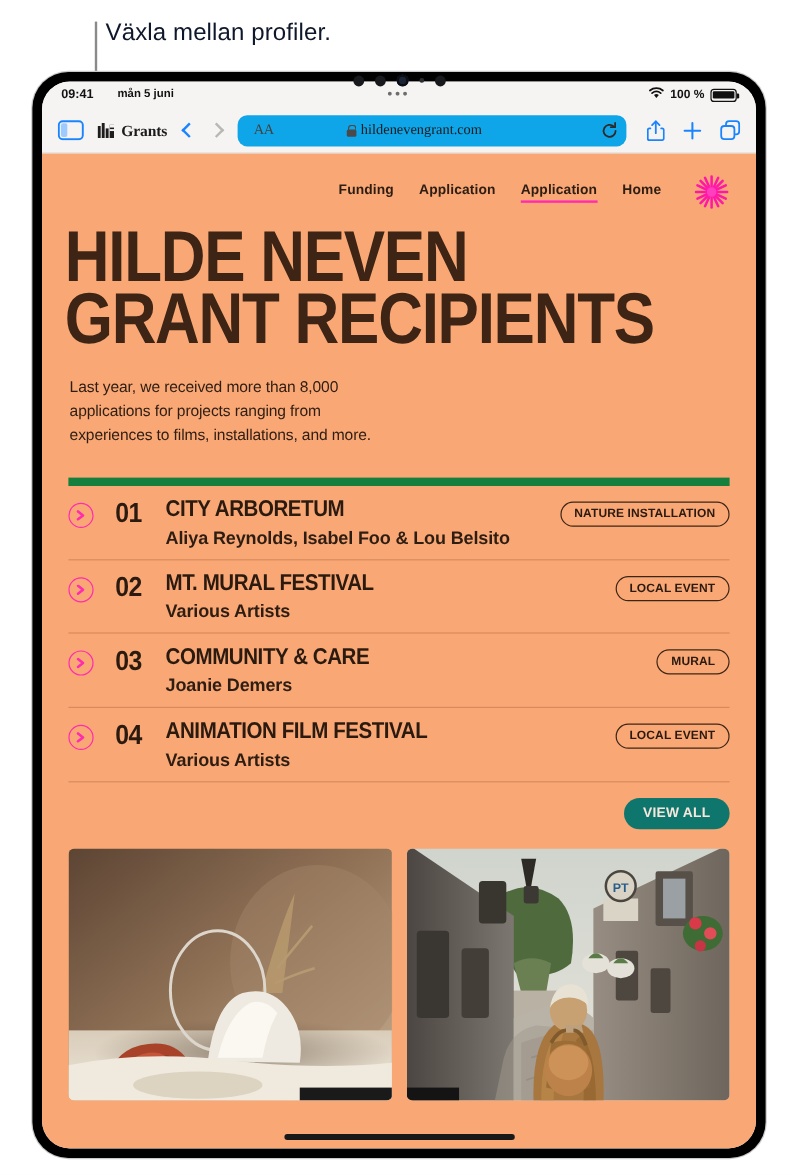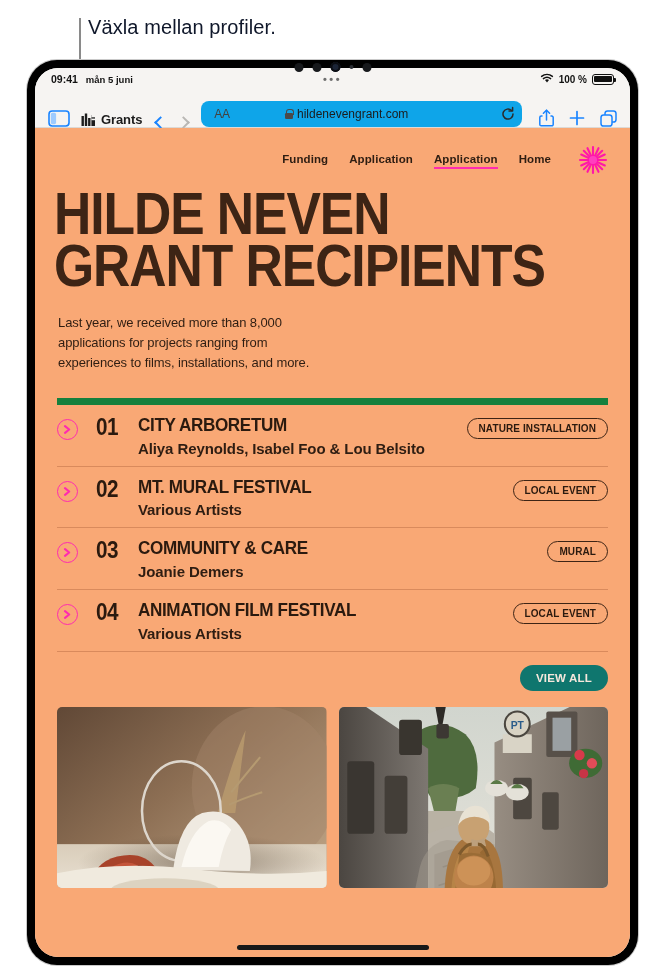--- a/index.html
+++ b/index.html
@@ -82,21 +82,21 @@
     position: relative;
     height: 22px;
     background: #f6f4f2;
     display: flex;
     align-items: center;
     padding: 0 16px;
     font-size: 10px;
     font-weight: bold;
     color: #121212;
   }
-  .sb-left { display: flex; align-items: flex-end; gap: 8px; }
+  .sb-left { display: flex; align-items: flex-start; gap: 20px; }
   .sb-time { font-size: 10.5px; font-weight: bold; }
   .sb-date { font-size: 9.5px; font-weight: bold; }
   .sb-mid {
     position: absolute;
     left: 50%; top: 50%;
     transform: translate(-50%, -50%);
     letter-spacing: 2.5px;
     font-size: 11px;
     color: #6d6d6d;
   }
@@ -122,24 +122,25 @@
     background: #111;
     border-radius: 0 1px 1px 0;
   }
   .batt i { display: block; width: 100%; height: 100%; background: #111; border-radius: 1px; }
 
   
   .toolbar {
     height: 38px;
     background: #f6f4f2;
     display: flex;
-    align-items: flex-end;
+    align-items: center;
     padding: 0 13px;
     gap: 9px;
     border-bottom: 0.5px solid #dcd9d6;
+    font-family: Liberation Serif, serif;
   }
   .tb-icon { display: flex; align-items: center; justify-content: center; cursor: default; }
 
   .sidebar-toggle { width: 22px; height: 17px; }
   .sidebar-toggle svg { width: 22px; height: 17px; }
 
   .profile-chip {
     display: flex;
     align-items: center;
     gap: 5px;
@@ -351,21 +352,21 @@
   }
 
   
   .cards {
     display: flex;
     gap: 12px;
     padding: 16px 22px 0 22px;
   }
   .card {
     flex: 1;
-    height: 181px;
+    height: 210px;
     border-radius: 5px;
     overflow: hidden;
     position: relative;
   }
   .card svg { display: block; width: 100%; height: 100%; }
 
   
   .home-ind {
     position: absolute;
     left: 50%;

